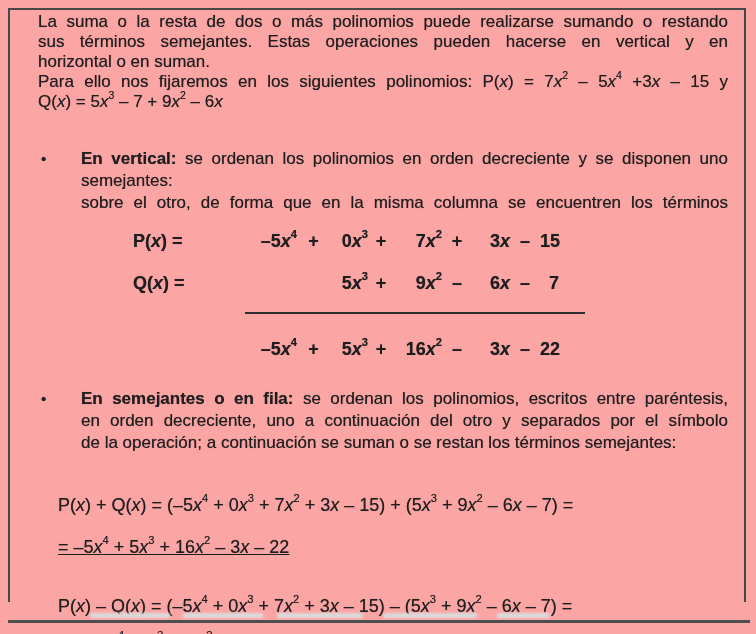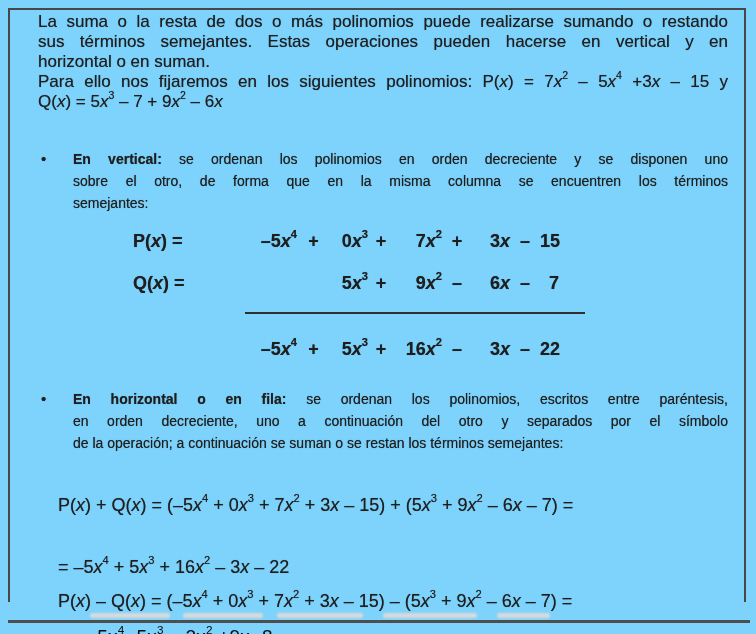--- a/index.html
+++ b/index.html
@@ -1,19 +1,19 @@
 <!DOCTYPE html>
 <html><head>
 <meta charset="utf-8">
 <style>
   html,body{margin:0;padding:0;background:#fff;}
   .page{
     position:relative;
     width:756px;height:634px;
-    background:#7dd3fc;
+    background:#fca5a5;
     font-family:"Liberation Sans","DejaVu Sans",sans-serif;
     color:#1e1e1e;
     overflow:hidden;
   }
   .frame{
     position:absolute;left:8px;top:8px;
     width:738px;height:594px;
     border:2px solid #474747;
     border-bottom:none;
     box-sizing:border-box;
@@ -28,21 +28,21 @@
   .bullet{
     display:flex;align-items:flex-start;
     margin-top:36px;
   }
   .bullet .dot{
     width:32px;flex:0 0 32px;
     font-size:15px;line-height:22px;
     padding-left:3px;
   }
   .bullet .bcontent{ flex:1; }
-  .bline{ font-size:14px;line-height:22px; }
+  .bline{ font-size:17px;line-height:22px;margin-left:8px; }
   .blead{ font-weight:700; }
   .mx{ font-style:italic; }
   .plain .mx{ font-style:normal; }
   sup{ font-size:0.62em; line-height:0; position:relative; top:-0.15em; }
   
   .vblock{
     margin:14px 0 0 95px;
     font-size:18px;
   }
   .vrow{
@@ -58,22 +58,22 @@
   .vrow .mnum{ padding-right:26px; }
   .vrule-row{ margin:12px 0 0 112px; }
   .vrule{ width:340px; border-top:2px solid #2f2f2f; }
   .vresult{ margin-top:22px; margin-bottom:0; }
   
   .hline{
     font-size:18px;line-height:24px;
     margin-left:20px;
   }
   .h1m{ margin-top:39px; }
-  .h2m{ margin-top:38px; }
-  .h3m{ margin-top:10px; }
+  .h2m{ margin-top:18px;text-decoration:underline; }
+  .h3m{ margin-top:35px; }
   .h4m{ margin-top:12px; margin-left:36px; }
   .plain{
     font-size:19px;
     color:#0a0a0a;
     text-shadow:none;
     letter-spacing:0.2px;
   }
   
   .ghost{
     position:absolute;top:613px;height:5px;
@@ -97,22 +97,22 @@
       <div class="line jline">sus términos semejantes. Estas operaciones pueden hacerse en vertical y en</div>
       <div class="line">horizontal o en suman.</div>
       <div class="line jline">Para ello nos fijaremos en los siguientes polinomios: P(<span class="mx">x</span>) = 7<span class="mx">x</span><sup>2</sup> – 5<span class="mx">x</span><sup>4</sup> +3<span class="mx">x</span> – 15 y</div>
       <div class="line">Q(<span class="mx">x</span>) = 5<span class="mx">x</span><sup>3</sup> – 7 + 9<span class="mx">x</span><sup>2</sup> – 6<span class="mx">x</span></div>
     </div>
 
     <div class="bullet">
       <span class="dot">•</span>
       <div class="bcontent">
         <div class="bline jline"><span class="blead">En vertical:</span><span> se ordenan los polinomios en orden decreciente y se disponen uno</span></div>
+        <div class="bline">semejantes:</div>
         <div class="bline jline">sobre el otro, de forma que en la misma columna se encuentren los términos</div>
-        <div class="bline">semejantes:</div>
       </div>
     </div>
 
     <div class="vblock">
       <div class="vrow">
         <span class="mlabel">P(<span class="mx">x</span>) =</span>
       <span class="mterm">–5<span class="mx">x</span><sup>4</sup></span>
           <span class="mop">+</span>
           <span class="mterm">0<span class="mx">x</span><sup>3</sup></span>
           <span class="mop">+</span>
@@ -147,21 +147,21 @@
           <span class="mop">–</span>
           <span class="mterm">3<span class="mx">x</span></span>
           <span class="mop">–</span>
           <span class="mterm mnum">22</span>
         </div>
     </div>
 
     <div class="bullet" style="margin-top:26px;">
       <span class="dot">•</span>
       <div class="bcontent">
-        <div class="bline jline"><span class="blead">En horizontal o en fila:</span><span> se ordenan los polinomios, escritos entre paréntesis,</span></div>
+        <div class="bline jline"><span class="blead">En semejantes o en fila:</span><span> se ordenan los polinomios, escritos entre paréntesis,</span></div>
         <div class="bline jline">en orden decreciente, uno a continuación del otro y separados por el símbolo</div>
         <div class="bline">de la operación; a continuación se suman o se restan los términos semejantes:</div>
       </div>
     </div>
 
     <div class="hline h1m">P(<span class="mx">x</span>) + Q(<span class="mx">x</span>) = (–5<span class="mx">x</span><sup>4</sup> + 0<span class="mx">x</span><sup>3</sup> + 7<span class="mx">x</span><sup>2</sup> + 3<span class="mx">x</span> – 15) + (5<span class="mx">x</span><sup>3</sup> + 9<span class="mx">x</span><sup>2</sup> – 6<span class="mx">x</span> – 7) =</div>
     <div class="hline h2m">= –5<span class="mx">x</span><sup>4</sup> + 5<span class="mx">x</span><sup>3</sup> + 16<span class="mx">x</span><sup>2</sup> – 3<span class="mx">x</span> – 22</div>
     <div class="hline h3m">P(<span class="mx">x</span>) – Q(<span class="mx">x</span>) = (–5<span class="mx">x</span><sup>4</sup> + 0<span class="mx">x</span><sup>3</sup> + 7<span class="mx">x</span><sup>2</sup> + 3<span class="mx">x</span> – 15) – (5<span class="mx">x</span><sup>3</sup> + 9<span class="mx">x</span><sup>2</sup> – 6<span class="mx">x</span> – 7) =</div>
     <div class="hline h4m plain">= -5<span class="mx">x</span><sup>4</sup> -5<span class="mx">x</span><sup>3</sup> – 2<span class="mx">x</span><sup>2</sup> +9<span class="mx">x</span> -8</div>
 

